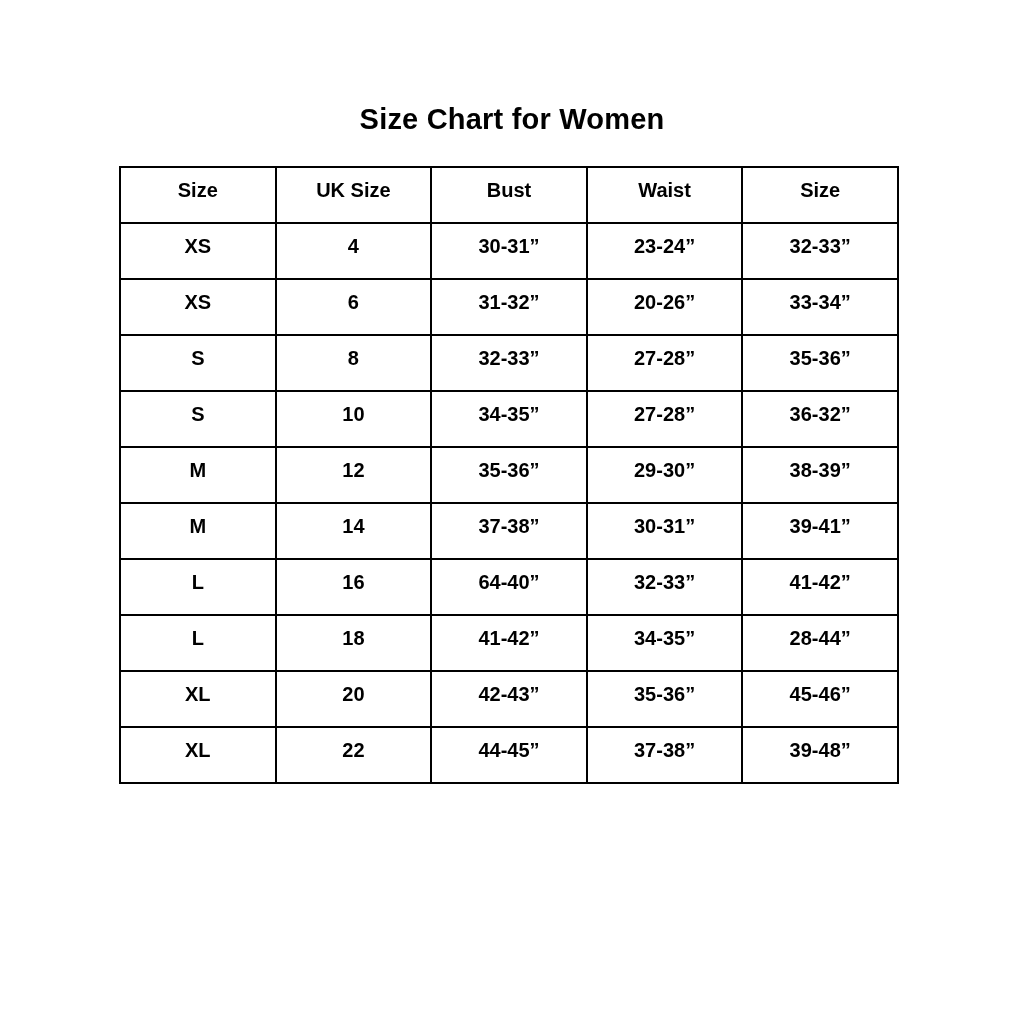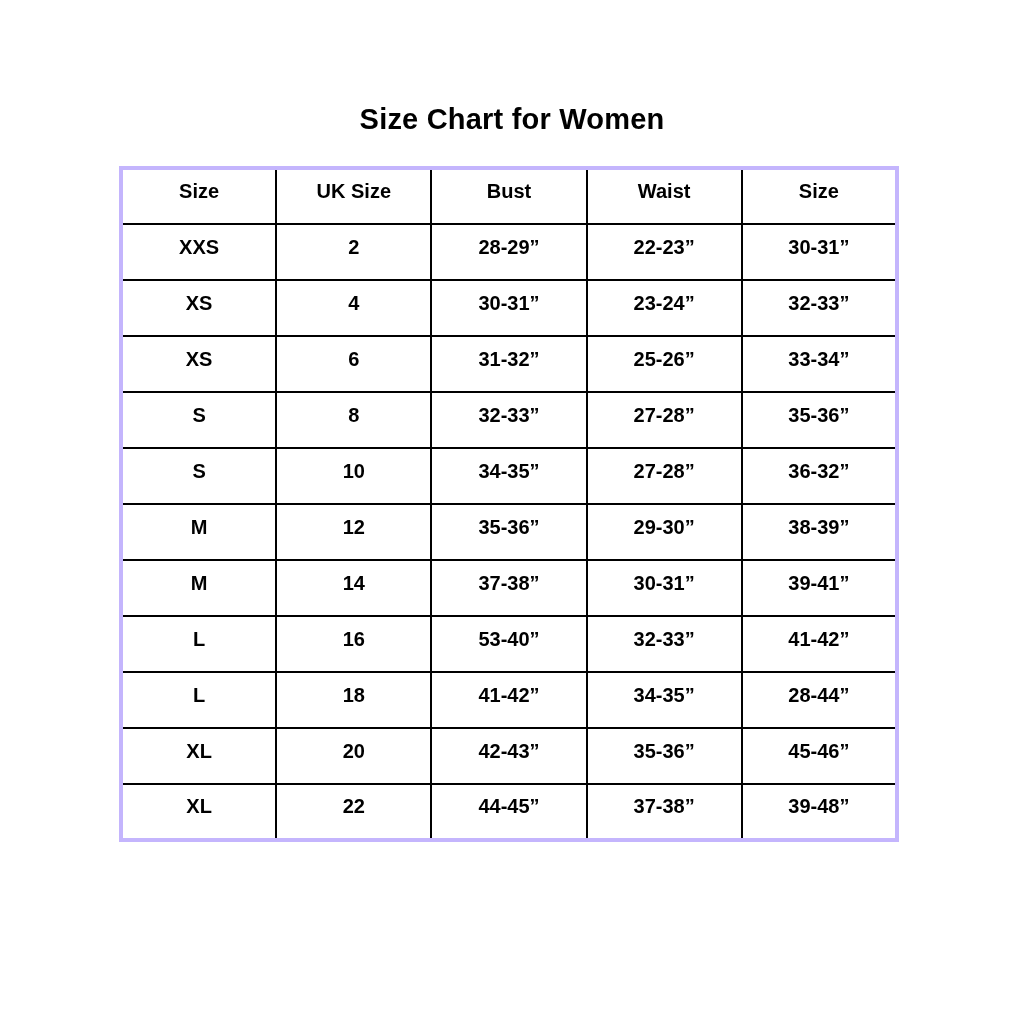--- a/index.html
+++ b/index.html
@@ -24,21 +24,21 @@
     font-weight: bold;
     letter-spacing: 0.2px;
   }
   table.size-table {
     position: absolute;
     left: 119px;
     top: 166px;
     width: 780px;
     table-layout: fixed;
     border-collapse: collapse;
-    border: 4px solid #c4b5fd;
+    border: 2px solid #c4b5fd;
     padding-left: 36px;
   }
   table.size-table th,
   table.size-table td {
     border: 2px solid #000000;
     height: 56px;
     text-align: center;
     vertical-align: middle;
     font-weight: bold;
     font-size: 20px;
@@ -57,38 +57,31 @@
       <tr>
           <th>Size</th>
           <th>UK Size</th>
           <th>Bust</th>
           <th>Waist</th>
           <th>Size</th>
         </tr>
     </thead>
     <tbody>
         <tr>
-          <td>XXS</td>
-          <td>2</td>
-          <td>28-29”</td>
-          <td>22-23”</td>
-          <td>30-31”</td>
-        </tr>
-        <tr>
           <td>XS</td>
           <td>4</td>
           <td>30-31”</td>
           <td>23-24”</td>
           <td>32-33”</td>
         </tr>
         <tr>
           <td>XS</td>
           <td>6</td>
           <td>31-32”</td>
-          <td>25-26”</td>
+          <td>20-26”</td>
           <td>33-34”</td>
         </tr>
         <tr>
           <td>S</td>
           <td>8</td>
           <td>32-33”</td>
           <td>27-28”</td>
           <td>35-36”</td>
         </tr>
         <tr>
@@ -108,21 +101,21 @@
         <tr>
           <td>M</td>
           <td>14</td>
           <td>37-38”</td>
           <td>30-31”</td>
           <td>39-41”</td>
         </tr>
         <tr>
           <td>L</td>
           <td>16</td>
-          <td>53-40”</td>
+          <td>64-40”</td>
           <td>32-33”</td>
           <td>41-42”</td>
         </tr>
         <tr>
           <td>L</td>
           <td>18</td>
           <td>41-42”</td>
           <td>34-35”</td>
           <td>28-44”</td>
         </tr>

